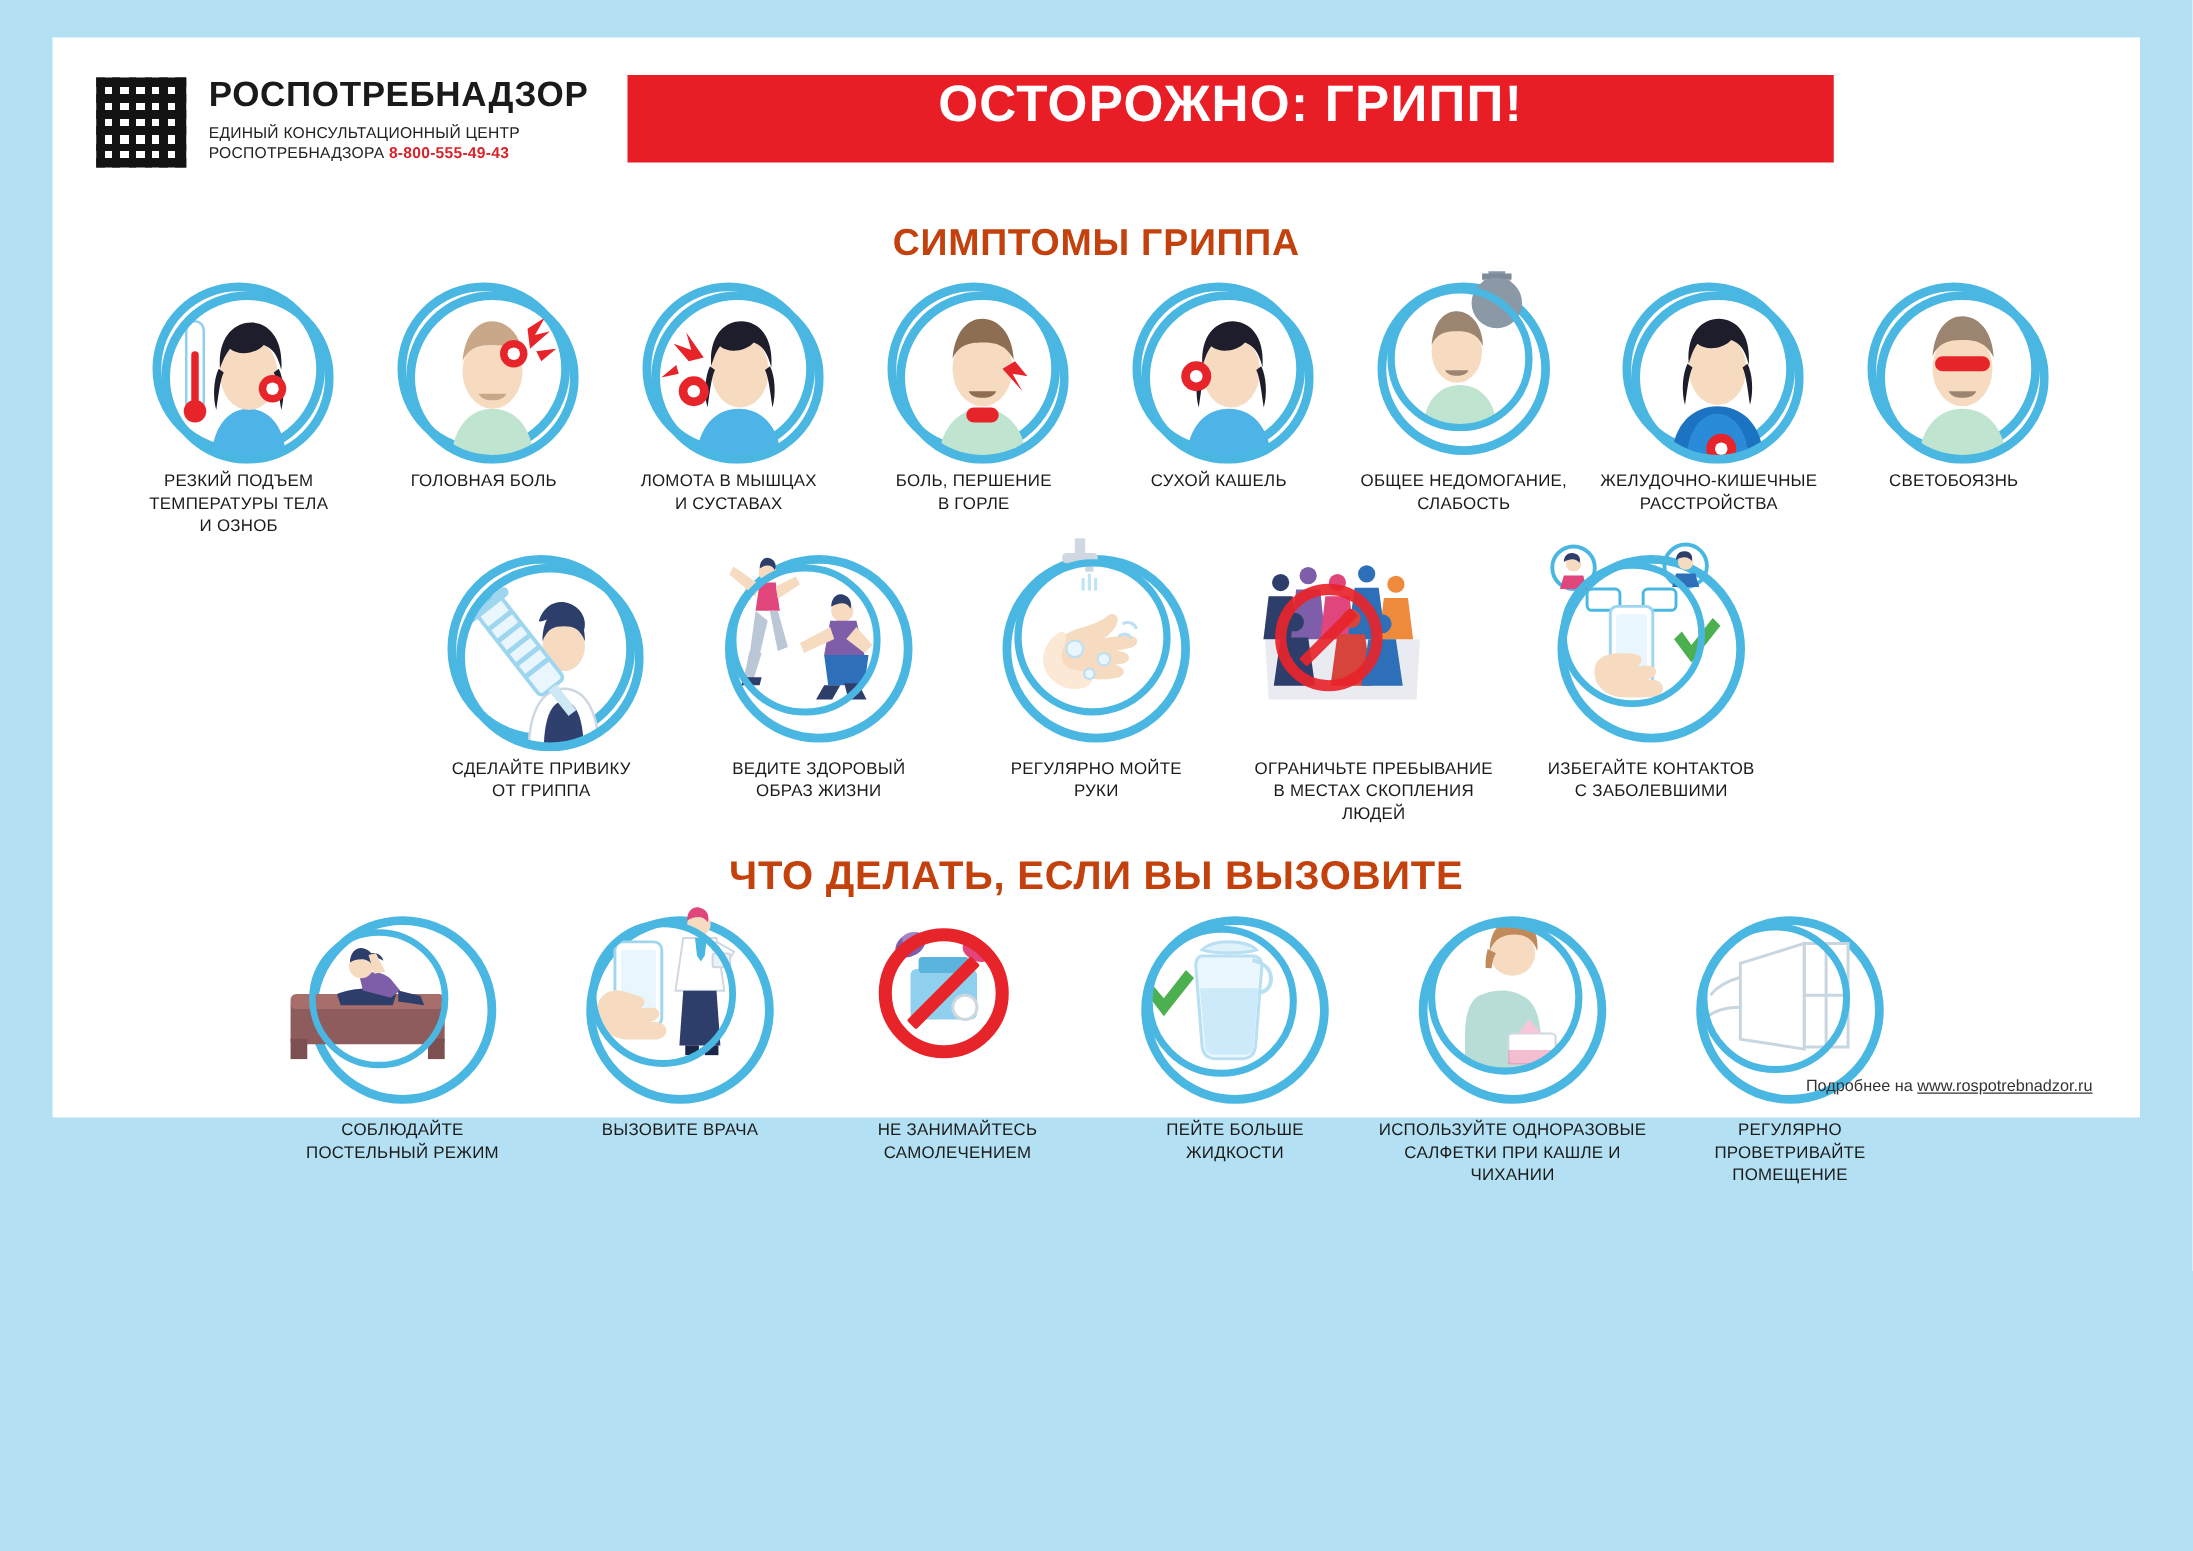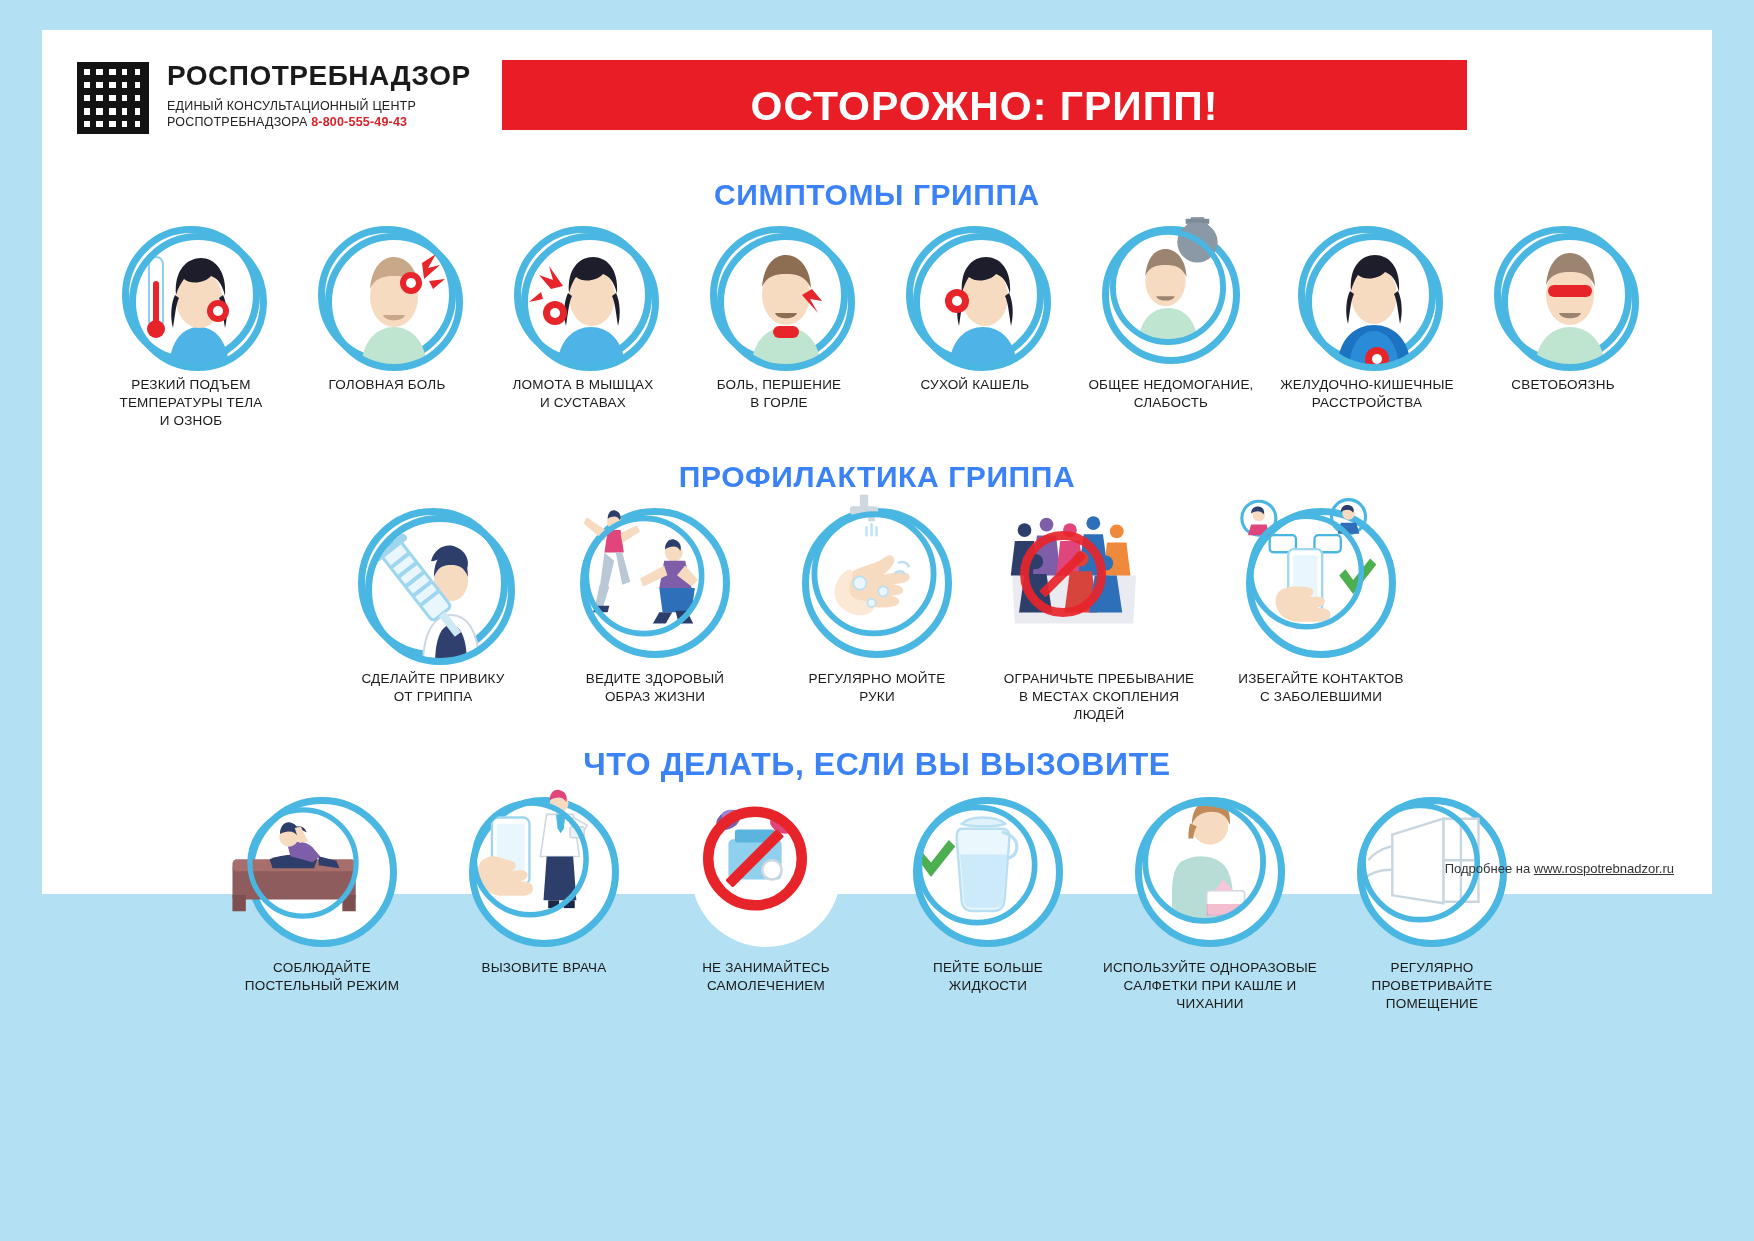--- a/index.html
+++ b/index.html
@@ -35,29 +35,29 @@
   }
   .brand-sub {
     margin-top:6px;
     font-size:12.5px; line-height:16px; color:#222; letter-spacing:.2px;
   }
   .brand-phone { color:#d8232a; font-weight:bold; }
   .title-bar {
     position:absolute; left:460px; top:30px;
     width:965px; height:70px;
     background:#e81d25;
-    display:flex; align-items:flex-end; justify-content:center;
+    display:flex; align-items:flex-start; justify-content:center;
   }
   .title-bar span {
     color:#fff; font-size:41px; font-weight:bold; letter-spacing:1px;
   }
   
   .section-title {
     text-align:center;
-    color:#3b82f6;
+    color:#c2410c;
     font-weight:bold;
     letter-spacing:.6px;
   }
   .st1 { font-size:30px; margin-top:28px; }
   .st2 { font-size:30px; margin-top:30px; }
   .st3 { font-size:32px; margin-top:22px; }
   
   .row {
     display:flex; justify-content:center; align-items:flex-start;
     margin-top:14px;
@@ -298,21 +298,20 @@
             <rect x="47" y="52" width="44" height="12" rx="6" fill="#e8242b"></rect>
             <path d="M58 80h22c-2 7-20 7-22 0z" fill="#9b8470"></path>
           </g>
           <circle cx="69" cy="69" r="65.5" fill="none" stroke="#49b7e2" stroke-width="7"></circle>
         </svg>
       </div>
       <div class="caption" style="white-space:pre-line">СВЕТОБОЯЗНЬ</div>
     </div>
   </div>
 
-  <div class="section-title st2">ПРОФИЛАКТИКА ГРИППА</div>
 
   <div class="row row-2">
 
     <div class="cell">
       <div class="circle big">
         <svg class="ic" width="150" height="150" viewBox="0 0 150 150">
           <clipPath id="p1">
               <circle cx="75" cy="75" r="72"></circle>
             </clipPath>
           <g clip-path="url(#p1)">

